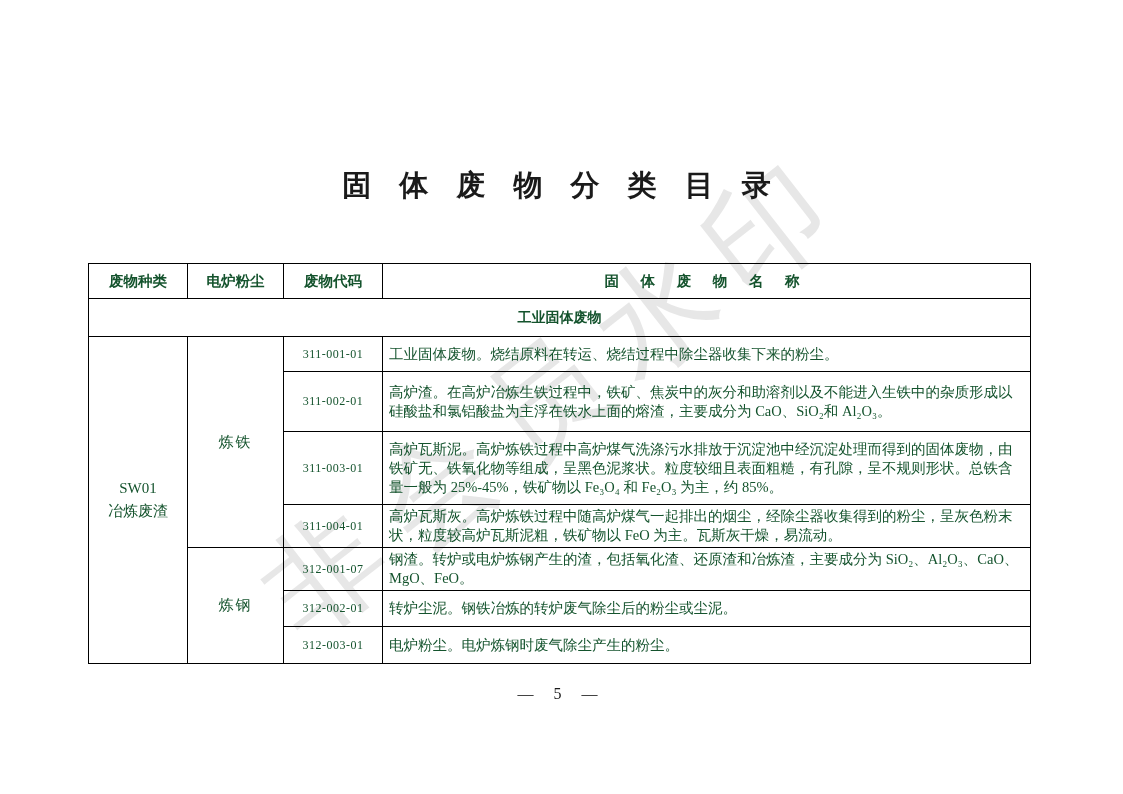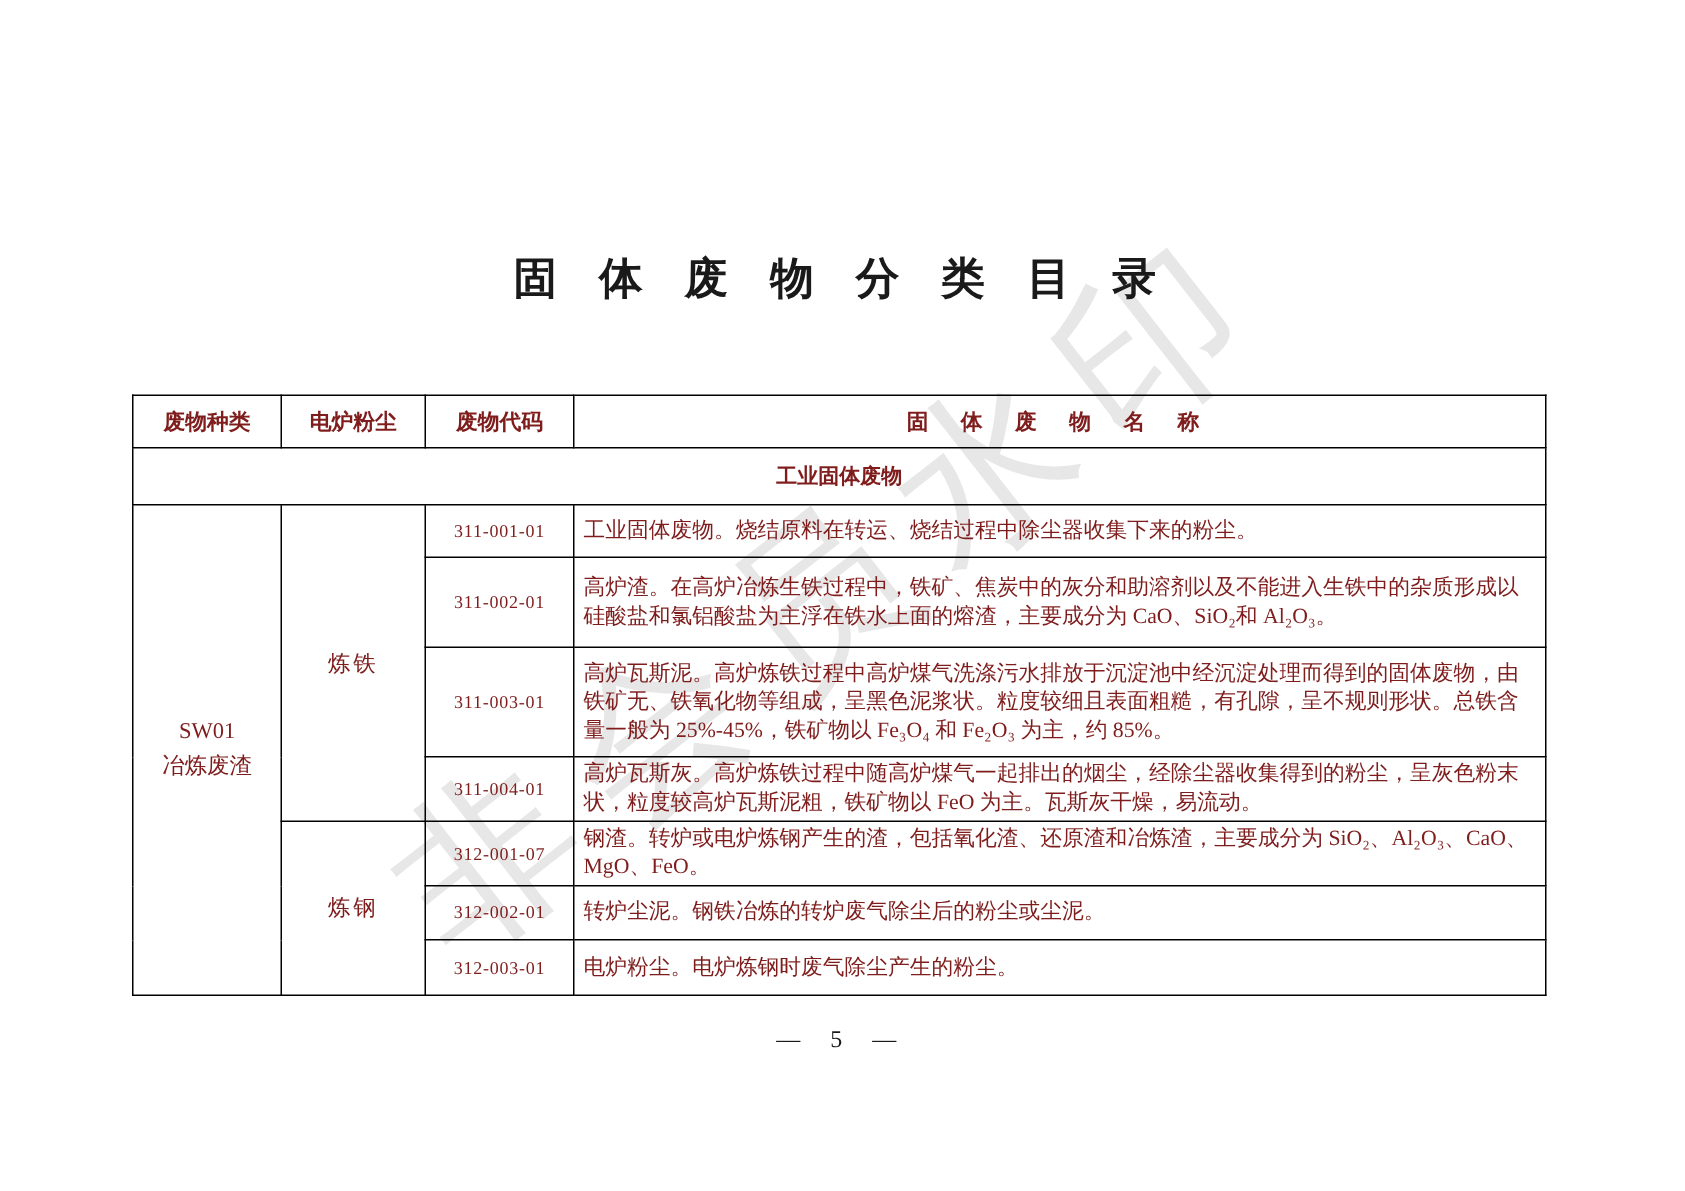--- a/index.html
+++ b/index.html
@@ -46,21 +46,21 @@
 
   table.catalog {
     position: absolute;
     left: 88px;
     top: 263px;
     width: 942px;
     border-collapse: collapse;
     table-layout: fixed;
     z-index: 1;
     font-size: 14.5px;
-    color: #7f1d1d;
+    color: #14532d;
   }
   table.catalog th,
   table.catalog td {
     border: 1.5px solid #000000;
     background: transparent;
     vertical-align: middle;
     padding: 2px 6px;
   }
   table.catalog th {
     font-weight: bold;

